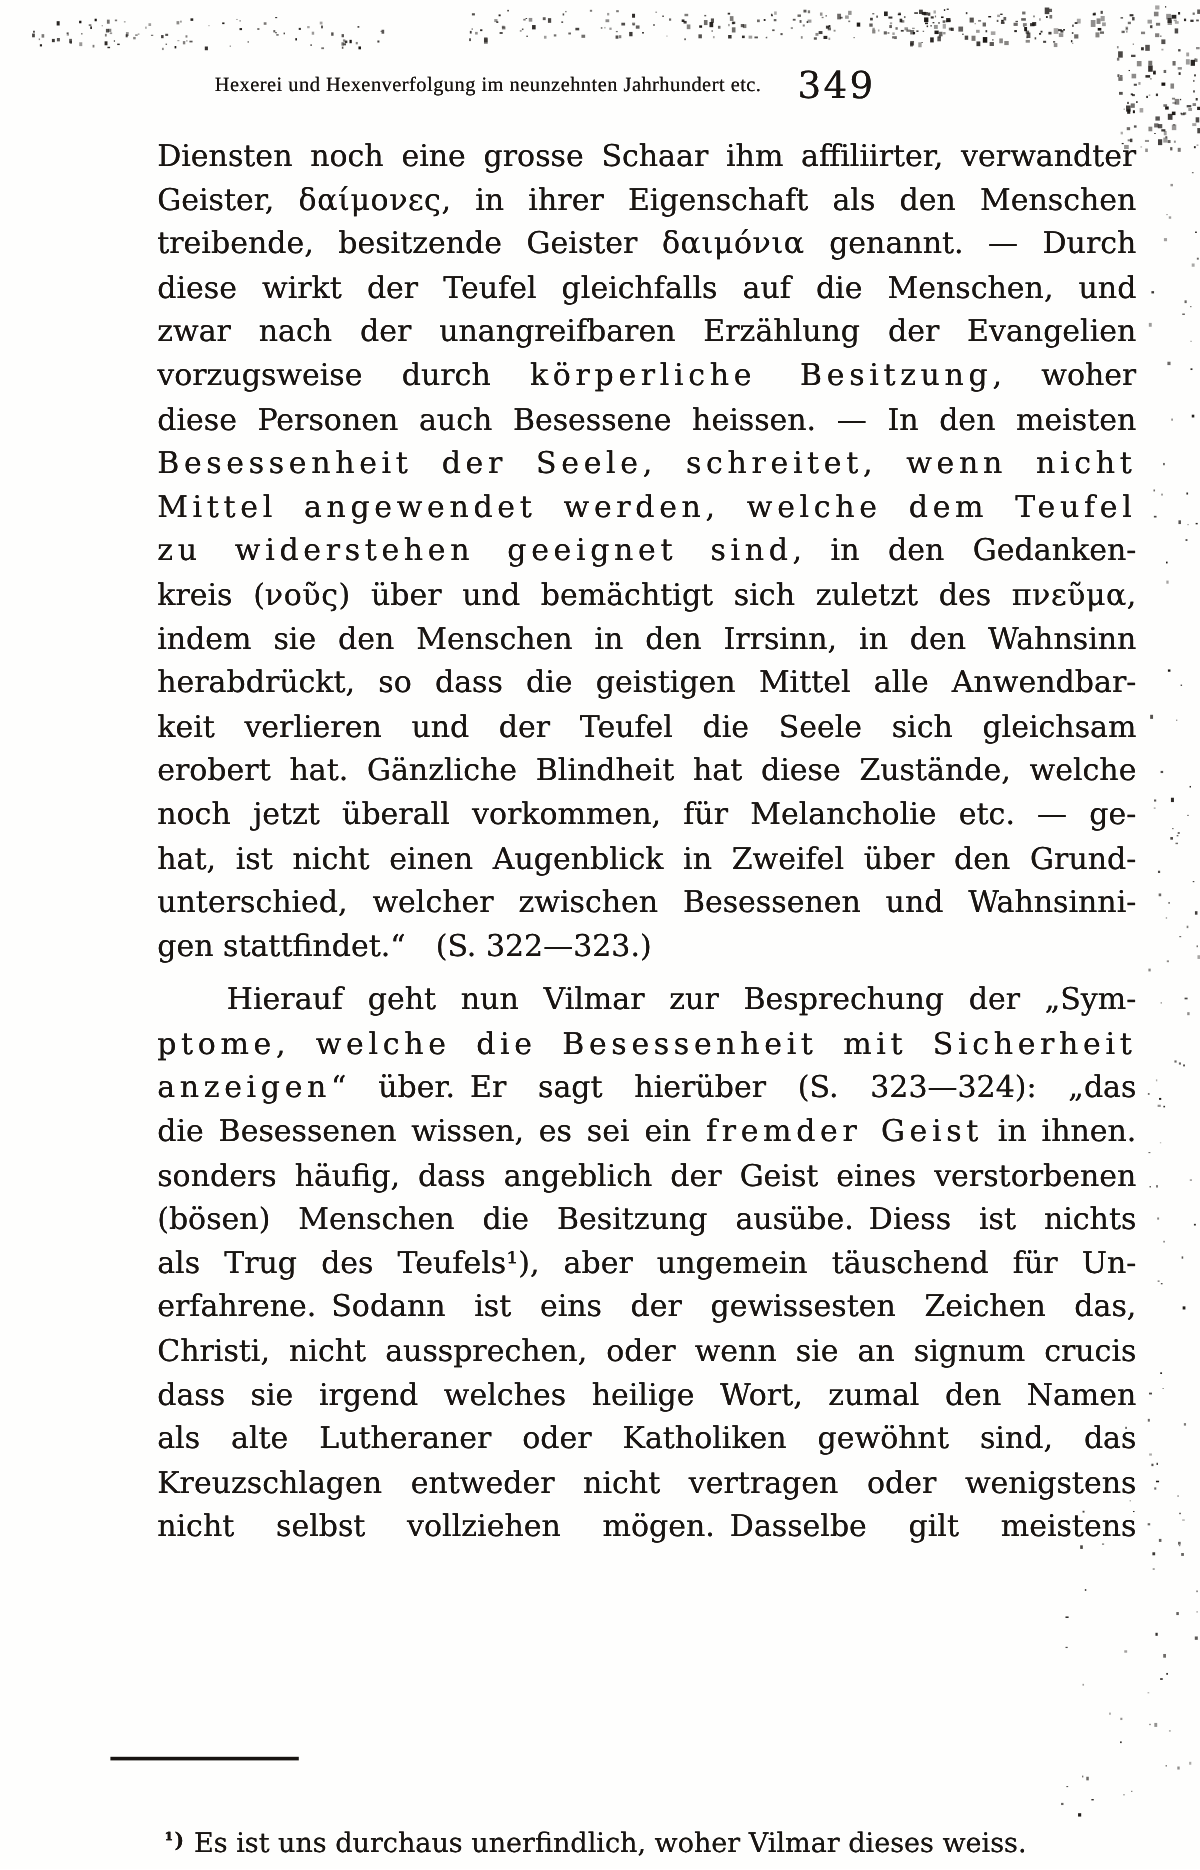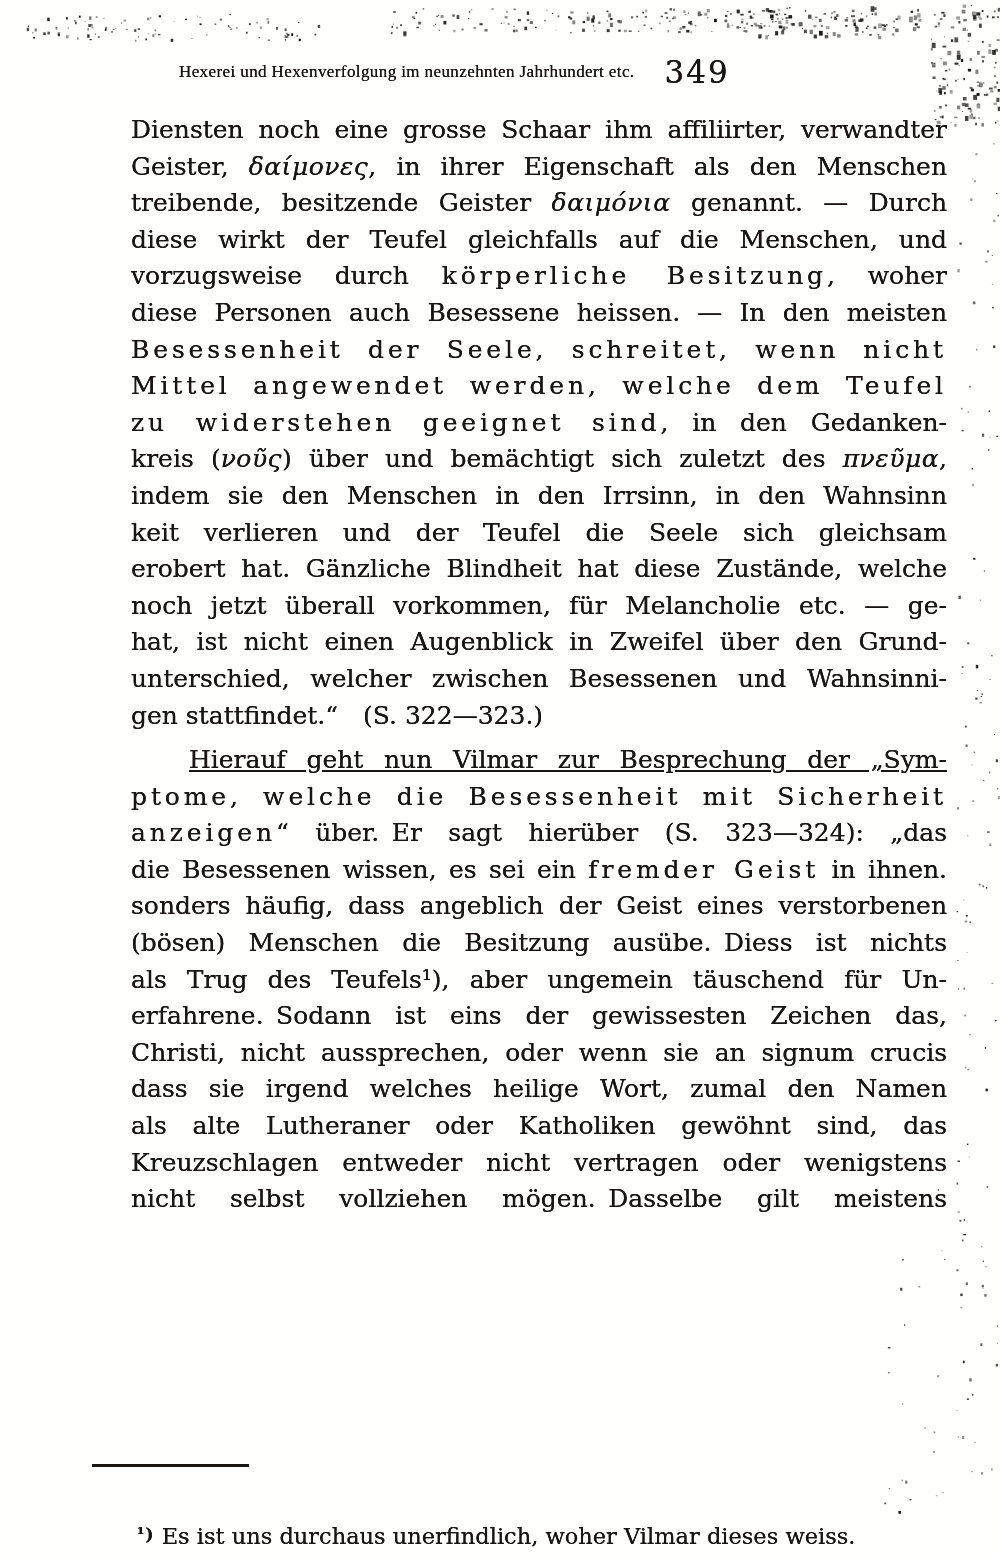--- a/index.html
+++ b/index.html
@@ -38,23 +38,23 @@
   }
   .para2{margin-top:8px;}
   .line{
     text-align:justify;
     text-align-last:justify;
     -moz-text-align-last:justify;
     height:36.6px;overflow:hidden;
     white-space:normal;
   }
   .line.noju{text-align-last:left;-moz-text-align-last:left;}
-  .line.indent{text-indent:58px;text-decoration:underline;}
+  .line.indent{text-indent:58px;}
   .sp{letter-spacing:.155em;}
-  .gk{font-style:italic;letter-spacing:.02em;}
+  .gk{letter-spacing:.02em;}
   .footnote-rule{
     position:absolute;left:92px;top:1464px;
     width:157px;height:3px;background:#181411;
   }
   .footnote{
     position:absolute;left:95px;top:1519px;width:820px;
     font-size:22.5px;line-height:30px;
     text-indent:42px;
     text-align:justify;
   }
@@ -692,27 +692,29 @@
     <span class="running-title">Hexerei und Hexenverfolgung im neunzehnten Jahrhundert etc.</span>
     <span class="page-number">349</span>
   </div>
 
   <div class="body" id="body">
       <div class="para1">
         <div class="line"><span>Diensten noch eine grosse Schaar ihm affiliirter, verwandter</span></div>
         <div class="line"><span>Geister, </span><span class="gk">δαίμονες</span><span>, in ihrer Eigenschaft als den Menschen</span></div>
         <div class="line"><span>treibende, besitzende Geister </span><span class="gk">δαιμόνια</span><span> genannt. — Durch</span></div>
         <div class="line"><span>diese wirkt der Teufel gleichfalls auf die Menschen, und</span></div>
+        <div class="line"><span>zwar nach der unangreifbaren Erzählung der Evangelien</span></div>
         <div class="line"><span>vorzugsweise durch </span><span class="sp">körperliche Besitzung</span><span>, woher</span></div>
         <div class="line"><span>diese Personen auch Besessene heissen. — In den meisten</span></div>
         <div class="line"><span class="sp">Besessenheit der Seele, schreitet, wenn nicht</span></div>
         <div class="line"><span class="sp">Mittel angewendet werden, welche dem Teufel</span></div>
         <div class="line"><span class="sp">zu widerstehen geeignet sind</span><span>, in den Gedanken-</span></div>
         <div class="line"><span>kreis (</span><span class="gk">νοῦς</span><span>) über und bemächtigt sich zuletzt des </span><span class="gk">πνεῦμα</span><span>,</span></div>
         <div class="line"><span>indem sie den Menschen in den Irrsinn, in den Wahnsinn</span></div>
+        <div class="line"><span>herabdrückt, so dass die geistigen Mittel alle Anwendbar-</span></div>
         <div class="line"><span>keit verlieren und der Teufel die Seele sich gleichsam</span></div>
         <div class="line"><span>erobert hat. Gänzliche Blindheit hat diese Zustände, welche</span></div>
         <div class="line"><span>noch jetzt überall vorkommen, für Melancholie etc. — ge-</span></div>
         <div class="line"><span>hat, ist nicht einen Augenblick in Zweifel über den Grund-</span></div>
         <div class="line"><span>unterschied, welcher zwischen Besessenen und Wahnsinni-</span></div>
         <div class="line noju"><span>gen stattfindet.“  (S. 322—323.)</span></div>
       </div>
       <div class="para2">
         <div class="line indent"><span>Hierauf geht nun Vilmar zur Besprechung der „Sym-</span></div>
         <div class="line"><span class="sp">ptome, welche die Besessenheit mit Sicherheit</span></div>

